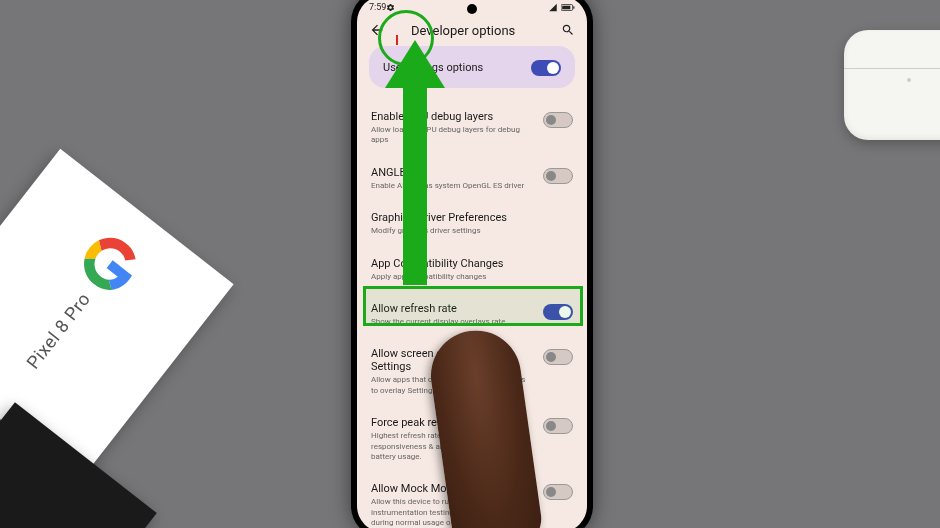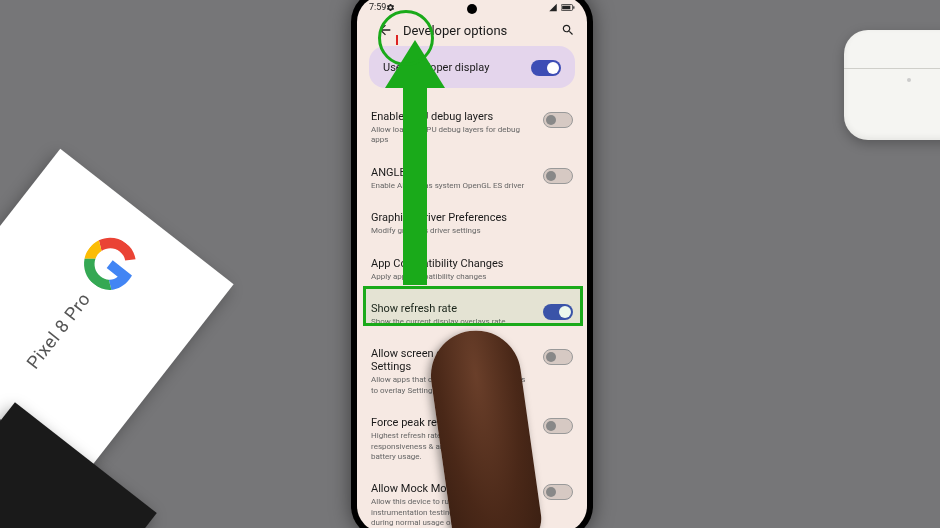--- a/index.html
+++ b/index.html
@@ -28,23 +28,22 @@
       background: #000; transform: translateX(-50%);
       z-index: 10;
     }
     .status-bar {
       display: flex; justify-content: space-between; align-items: center;
       padding: 6px 12px; font-size: 9px; color: #222;
     }
     .status-left { display: flex; align-items: center; }
     .status-right { display: flex; gap: 3px; align-items: center; }
     .header {
-      display: flex; align-items: center; gap: 10px;
+      display: flex; align-items: center; gap: 26px;
       padding: 4px 12px 8px;
-      margin-left: 8px;
     }
     .back-arrow { width: 16px; height: 16px; cursor: pointer; }
     .header-title { font-size: 13px; color: #1a1a1a; flex: 1; }
     .search-icon { width: 14px; height: 14px; }
     .settings-list { padding: 0 12px; }
     .highlight-card {
       background: #e4d5ec; border-radius: 16px;
       padding: 12px 14px; margin-bottom: 12px;
       display: flex; justify-content: space-between; align-items: center;
     }
@@ -186,21 +185,21 @@
           <path d="M20 11H7.83l5.59-5.59L12 4l-8 8 8 8 1.41-1.41L7.83 13H20v-2z"></path>
         </svg>
       <div class="header-title">Developer options</div>
       <svg class="search-icon" viewBox="0 0 24 24" fill="#222">
           <path d="M15.5 14h-.79l-.28-.27C15.41 12.59 16 11.11 16 9.5 16 5.91 13.09 3 9.5 3S3 5.91 3 9.5 5.91 16 9.5 16c1.61 0 3.09-.59 4.23-1.57l.27.28v.79l5 4.99L20.49 19l-4.99-5zm-6 0C7.01 14 5 11.99 5 9.5S7.01 5 9.5 5 14 7.01 14 9.5 11.99 14 9.5 14z"></path>
         </svg>
     </div>
 
     <div class="settings-list">
       <div class="highlight-card">
-        <div class="title">Use developer display</div>
+        <div class="title">Use settings options</div>
         <div class="toggle on">
             <div class="knob"></div>
           </div>
       </div>
       <div id="rows">
           <div class="setting-row">
             <div class="setting-text">
               <div class="setting-title">Enable GPU debug layers</div>
               <div class="setting-sub">Allow loading GPU debug layers for debug apps</div>
             </div>
@@ -224,21 +223,21 @@
             </div>
           </div>
           <div class="setting-row">
             <div class="setting-text">
               <div class="setting-title">App Compatibility Changes</div>
               <div class="setting-sub">Apply app compatibility changes</div>
             </div>
           </div>
           <div class="setting-row">
             <div class="setting-text">
-              <div class="setting-title">Show refresh rate</div>
+              <div class="setting-title">Allow refresh rate</div>
               <div class="setting-sub">Show the current display overlays rate</div>
             </div>
             <div class="toggle on">
               <div class="knob"></div>
             </div>
           </div>
           <div class="setting-row">
             <div class="setting-text">
               <div class="setting-title">Allow screen overlays on Settings</div>
               <div class="setting-sub">Allow apps that can display over other apps to overlay Settings screens</div>

